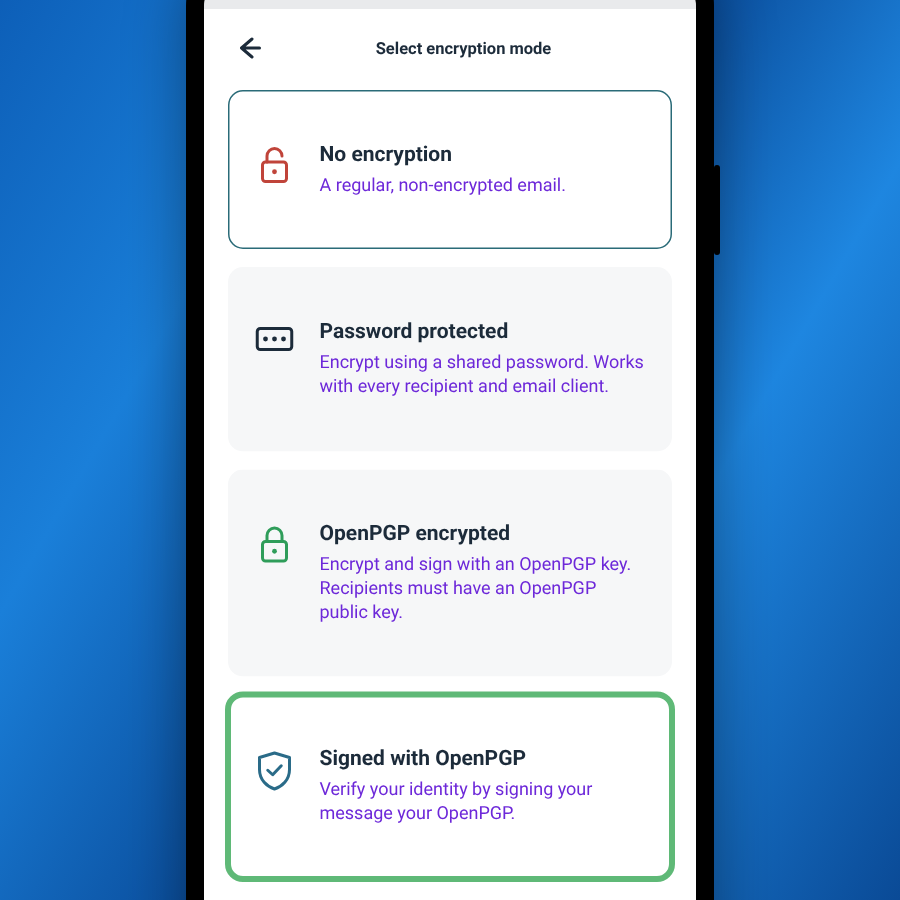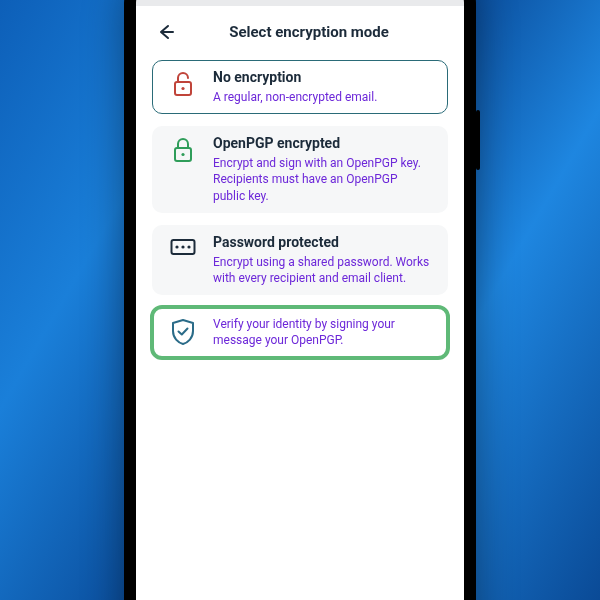--- a/index.html
+++ b/index.html
@@ -54,29 +54,29 @@
     display: flex;
     align-items: center;
     padding: 14px 18px 16px;
     gap: 18px;
   }
   .back-btn { width: 24px; height: 24px; display:flex; align-items:center; justify-content:center; cursor:pointer;}
   .header-title {
     flex: 1;
     text-align: center;
     font-weight: 700;
-    font-size: 15px;
+    font-size: 11px;
     color: #1c2b3a;
     margin-right: 24px;
   }
   .options { padding: 0 16px; display: flex; flex-direction: column; gap: 12px; }
   .option-card {
     display: flex;
     gap: 16px;
-    padding: 8px 16px;
+    padding: 34px 16px;
     border-radius: 10px;
     background: #f6f7f8;
     border: 1.5px solid transparent;
     cursor: pointer;
   }
   .option-card.selected {
     background: #fff;
     border: 1.5px solid #2a6b78;
   }
   .option-card.highlighted {
@@ -121,55 +121,56 @@
             </svg>
         </div>
         <div class="option-text">
           <div class="option-title">No encryption</div>
           <div class="option-desc">A regular, non-encrypted email.</div>
         </div>
       </div>
 
       <div class="option-card">
         <div class="option-icon">
-          <svg width="24" height="26" viewBox="0 0 24 26">
-              <path d="M7 11 V7 a5 5 0 0 1 10 0 V11" fill="none" stroke="#2f9d5a" stroke-width="2"></path>
-              <rect x="4" y="11" width="16" height="13" rx="2" fill="none" stroke="#2f9d5a" stroke-width="2"></rect>
-              <circle cx="12" cy="17.5" r="1.6" fill="#2f9d5a"></circle>
-            </svg>
-        </div>
-        <div class="option-text">
-          <div class="option-title">OpenPGP encrypted</div>
-          <div class="option-desc">Encrypt and sign with an OpenPGP key. Recipients must have an OpenPGP public key.</div>
-        </div>
-      </div>
-
-      <div class="option-card">
-        <div class="option-icon">
           <svg width="26" height="22" viewBox="0 0 26 22">
               <rect x="1.5" y="4" width="23" height="14" rx="2" fill="none" stroke="#1c2b3a" stroke-width="2"></rect>
               <circle cx="7" cy="11" r="1.6" fill="#1c2b3a"></circle>
               <circle cx="13" cy="11" r="1.6" fill="#1c2b3a"></circle>
               <circle cx="19" cy="11" r="1.6" fill="#1c2b3a"></circle>
             </svg>
         </div>
         <div class="option-text">
           <div class="option-title">Password protected</div>
           <div class="option-desc">Encrypt using a shared password. Works with every recipient and email client.</div>
         </div>
       </div>
 
+      <div class="option-card">
+        <div class="option-icon">
+          <svg width="24" height="26" viewBox="0 0 24 26">
+              <path d="M7 11 V7 a5 5 0 0 1 10 0 V11" fill="none" stroke="#2f9d5a" stroke-width="2"></path>
+              <rect x="4" y="11" width="16" height="13" rx="2" fill="none" stroke="#2f9d5a" stroke-width="2"></rect>
+              <circle cx="12" cy="17.5" r="1.6" fill="#2f9d5a"></circle>
+            </svg>
+        </div>
+        <div class="option-text">
+          <div class="option-title">OpenPGP encrypted</div>
+          <div class="option-desc">Encrypt and sign with an OpenPGP key. Recipients must have an OpenPGP public key.</div>
+        </div>
+      </div>
+
       <div class="option-card highlighted">
         <div class="option-icon">
           <svg width="26" height="28" viewBox="0 0 26 28">
               <path d="M13 2 L23 5 V13 C23 20 18 24.5 13 26 C8 24.5 3 20 3 13 V5 Z" fill="none" stroke="#2a6b88" stroke-width="2" stroke-linejoin="round"></path>
               <path d="M8.5 13.5 L11.8 16.5 L17.5 10.5" fill="none" stroke="#2a6b88" stroke-width="2" stroke-linecap="round" stroke-linejoin="round"></path>
             </svg>
         </div>
         <div class="option-text">
+          <div class="option-title">Signed with OpenPGP</div>
           <div class="option-desc">Verify your identity by signing your message your OpenPGP.</div>
         </div>
       </div>
 
     </div>
 
   </div>
 </div>
 
 </body></html>

